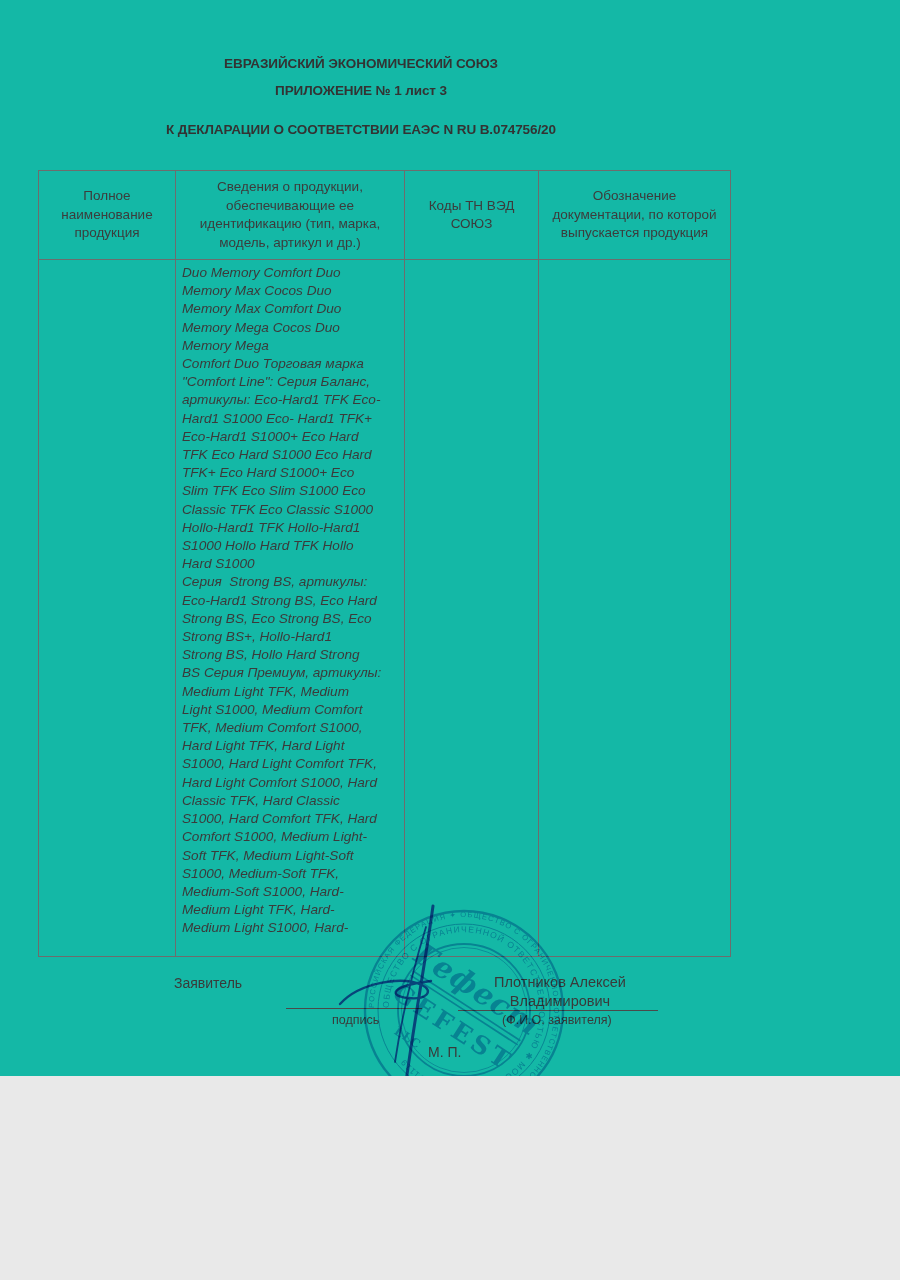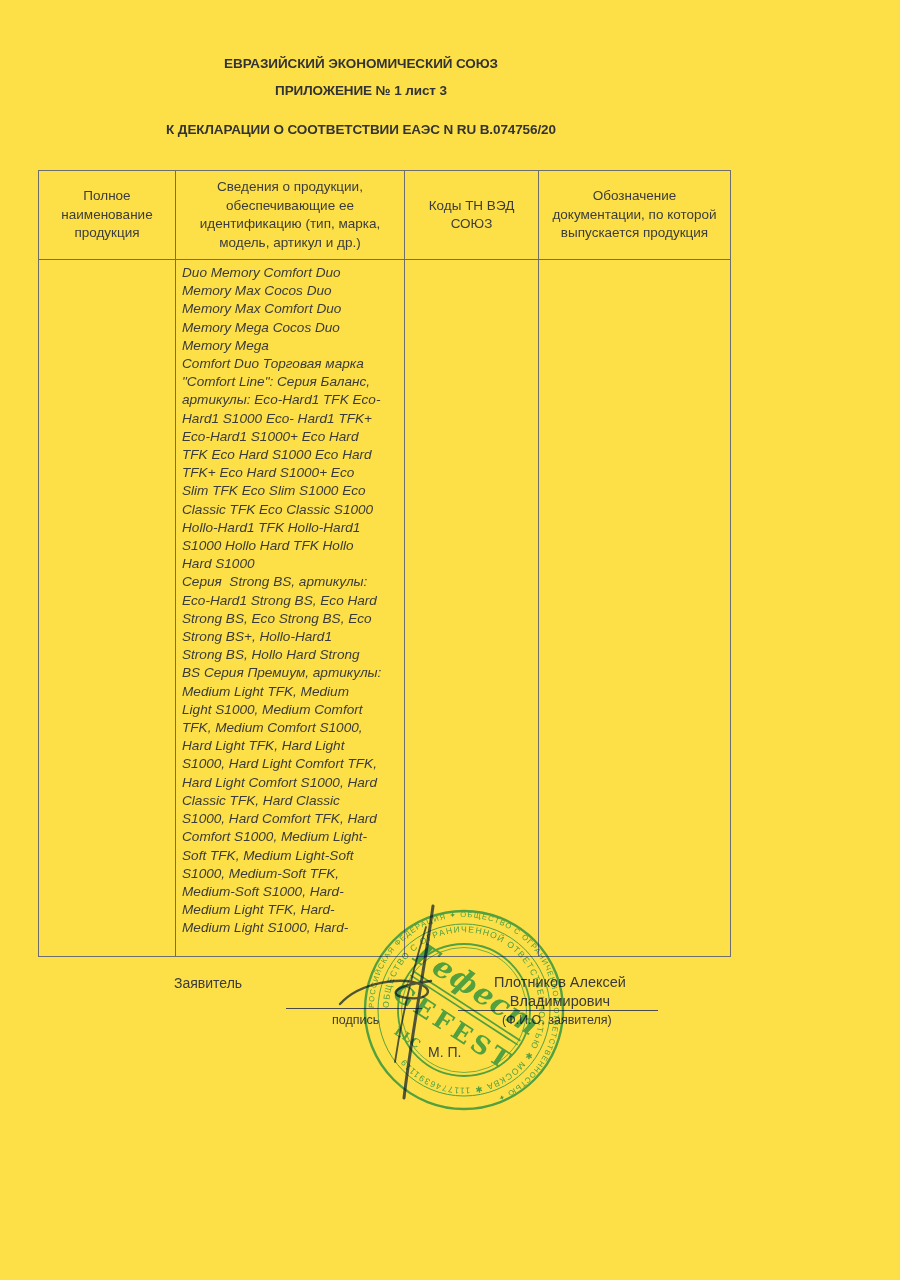--- a/index.html
+++ b/index.html
@@ -3,22 +3,22 @@
 <meta charset="utf-8">
 <style>
   html,body{margin:0;padding:0;}
   body{
     width:900px;height:1280px;
     background:#e9e9e9;
     font-family:"Liberation Sans", sans-serif;
   }
   .page{
     position:relative;
-    width:900px;height:1280px;
-    background:#fde047;
+    width:900px;height:1076px;
+    background:#14b8a6;
     overflow:hidden;
     color:#353535;
   }
   
   .hdr{
     position:absolute;left:38px;width:646px;
     text-align:center;font-weight:bold;
     font-size:13.5px;letter-spacing:-0.1px;color:#333;
   }
   .hdr.l1{top:56px;}

